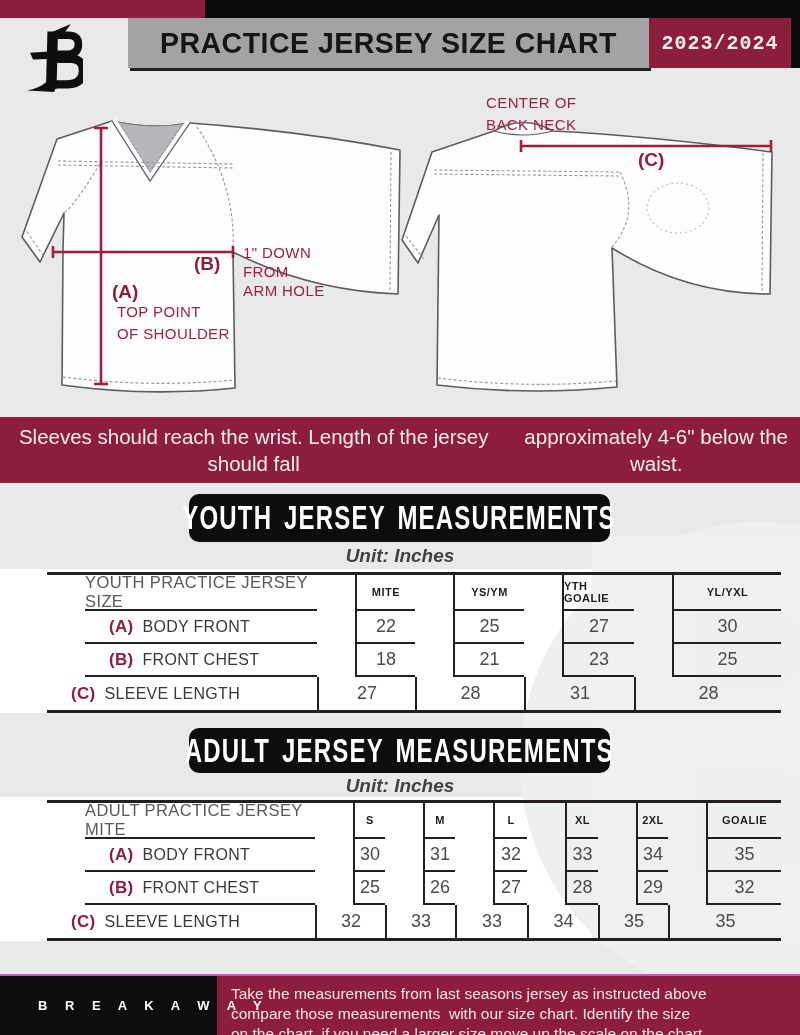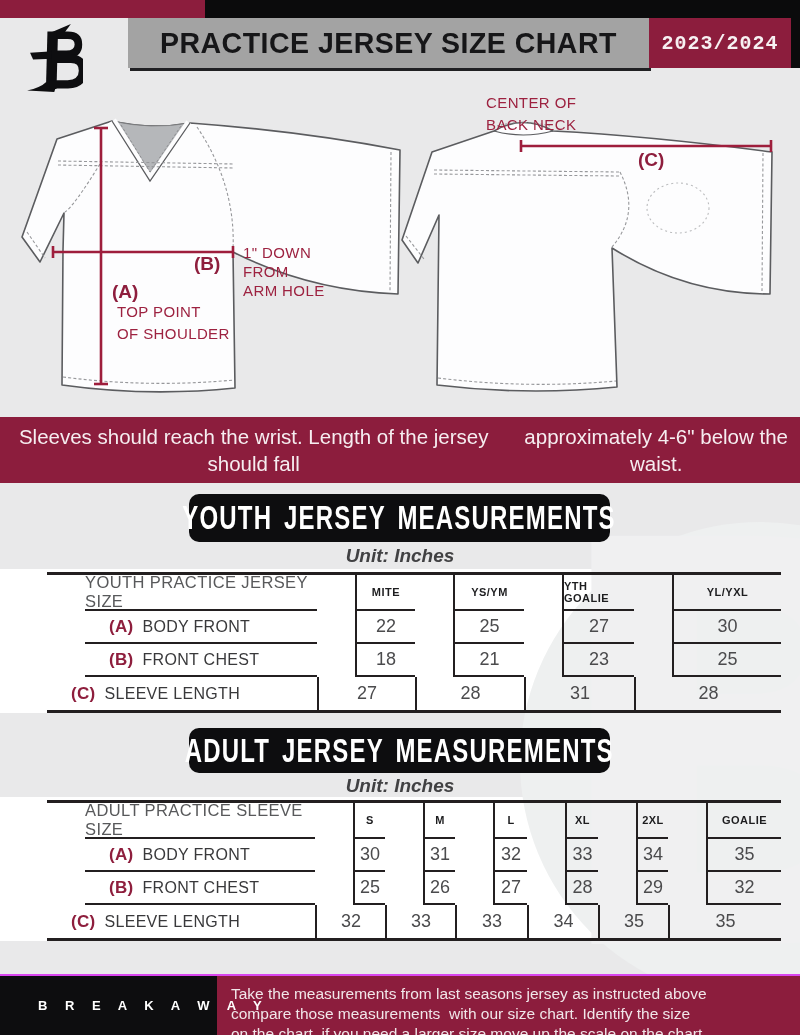--- a/index.html
+++ b/index.html
@@ -206,21 +206,21 @@
     <div class="cell val vl">31</div>
     <div class="cell val vl">28</div>
   </div>
 
   <div class="sec-banner" style="top:728px;height:45px;">
     <span>ADULT JERSEY MEASUREMENTS</span>
   </div>
   <div class="unit" style="top:775px;">Unit: Inches</div>
 
   <div class="meas-table" style="top:800px;grid-template-columns:268px 70px 70px 72px 71px 70px 113px;grid-template-rows:36px 33px 33px 33px;">
-    <div class="cell h1 hb">ADULT PRACTICE SLEEVE SIZE</div>
+    <div class="cell h1 hb">ADULT PRACTICE JERSEY MITE</div>
     <div class="cell sz hb vl">S</div>
     <div class="cell sz hb vl">M</div>
     <div class="cell sz hb vl">L</div>
     <div class="cell sz hb vl">XL</div>
     <div class="cell sz hb vl">2XL</div>
     <div class="cell sz hb vl">GOALIE</div>
 
     <div class="cell lab hb">
       <span class="key">(A)</span>
       <span>BODY FRONT</span>

